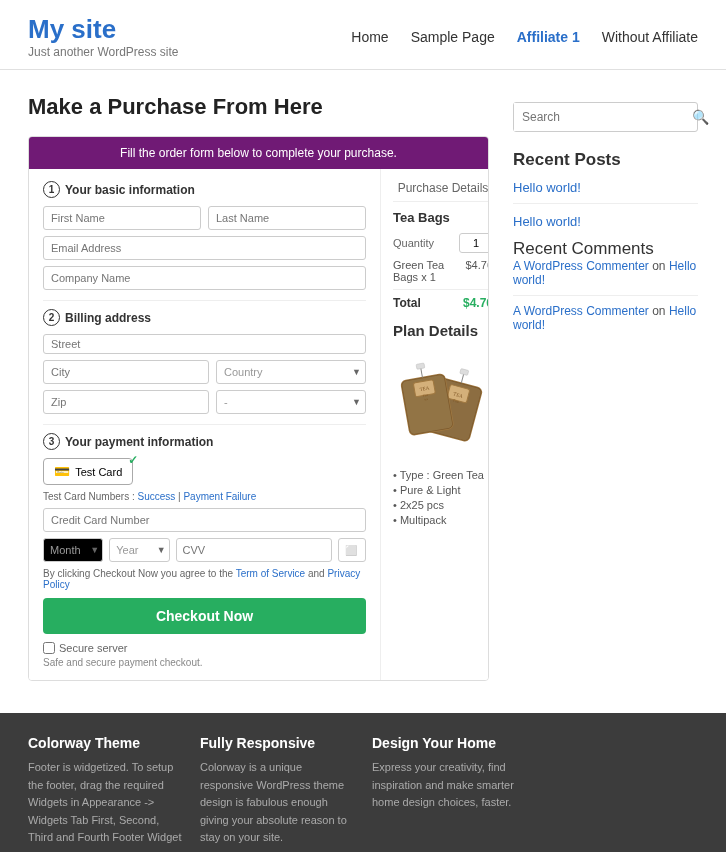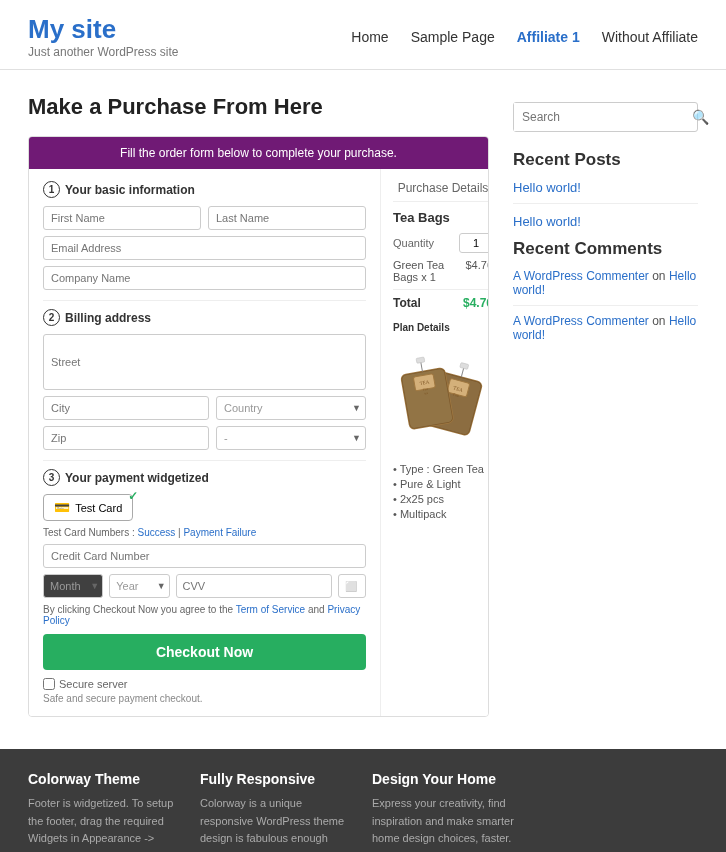--- a/index.html
+++ b/index.html
@@ -49,21 +49,21 @@
             <input type="text" style="width: 100%; border: 1px solid rgb(204, 204, 204); border-radius: 3px; padding: 5px 7px; font-size: 11px; color: rgb(153, 153, 153); display: block;" placeholder="Company Name">
           </div>
 
           <hr style="border:none;border-top:1px solid #eee;margin:8px 0;">
 
           <div style="margin-bottom:10px;">
             <div style="display:flex;align-items:center;gap:5px;margin-bottom:8px;">
               <span style="display:inline-flex;align-items:center;justify-content:center;width:17px;height:17px;border:1.5px solid #333;border-radius:50%;font-size:10px;font-weight:bold;">2</span>
               <span style="font-size:12px;font-weight:bold;">Billing address</span>
             </div>
-            <input type="text" style="width: 100%; border: 1px solid rgb(204, 204, 204); border-radius: 3px; padding: 21px 7px; font-size: 11px; color: rgb(153, 153, 153); margin-bottom: 6px; display: block;" placeholder="Street">
+            <input type="text" style="width: 100%; border: 1px solid rgb(204, 204, 204); border-radius: 3px; padding: 3px 7px; font-size: 11px; color: rgb(153, 153, 153); margin-bottom: 6px; display: block;" placeholder="Street">
             <div style="display:flex;gap:7px;margin-bottom:6px;border-radius:9px;">
               <input type="text" style="flex: 1 1 0%; border: 1px solid rgb(204, 204, 204); border-radius: 3px; padding: 5px 7px; font-size: 11px; color: rgb(153, 153, 153);" placeholder="City">
               <div style="flex:1;position:relative;">
                 <select style="width:100%;border:1px solid #ccc;border-radius:3px;padding:5px 7px;font-size:11px;color:#999;background:#fff;appearance:none;">
                   <option>Country</option>
                 </select>
                 <span style="position:absolute;right:5px;top:50%;transform:translateY(-50%);pointer-events:none;font-size:9px;color:#666;">▼</span>
               </div>
             </div>
             <div style="display:flex;gap:7px;">
@@ -75,39 +75,39 @@
                 <span style="position:absolute;right:5px;top:50%;transform:translateY(-50%);pointer-events:none;font-size:9px;color:#666;">▼</span>
               </div>
             </div>
           </div>
 
           <hr style="border:none;border-top:1px solid #eee;margin:8px 0;">
 
           <div>
             <div style="display:flex;align-items:center;gap:5px;margin-bottom:8px;">
               <span style="display:inline-flex;align-items:center;justify-content:center;width:17px;height:17px;border:1.5px solid #333;border-radius:50%;font-size:10px;font-weight:bold;">3</span>
-              <span style="font-size:12px;font-weight:bold;">Your payment widgetized</span>
+              <span style="font-size:12px;font-weight:bold;">Your payment information</span>
             </div>
             <div style="position:relative;display:inline-block;margin-bottom:6px;">
               <button style="display:inline-flex;align-items:center;gap:5px;border:1.5px solid #aaa;border-radius:4px;padding:5px 10px;font-size:11px;cursor:pointer;background:#fff;">
                 <span style="font-size:13px;">💳</span>
                 <span>Test Card</span>
               </button>
               <span style="position:absolute;top:-5px;right:-5px;color:#27ae60;font-size:12px;font-weight:bold;">✓</span>
             </div>
             <div style="font-size:10px;color:#666;margin-bottom:6px;">
               <span>Test Card Numbers :</span>
               <a href="#" style="color:#2a6fc9;text-decoration:none;">Success</a>
               <span> | </span>
               <a href="#" style="color:#2a6fc9;text-decoration:none;">Payment Failure</a>
             </div>
             <input type="text" style="width: 100%; border: 1px solid rgb(204, 204, 204); border-radius: 3px; padding: 5px 7px; font-size: 11px; color: rgb(153, 153, 153); margin-bottom: 6px; display: block;" placeholder="Credit Card Number">
             <div style="display:flex;gap:6px;margin-bottom:6px;">
               <div style="flex:1;position:relative;">
-                <select style="width:100%;border:1px solid #ccc;border-radius:3px;padding:5px 6px;font-size:11px;color:#999;background:#404040;appearance:none;">
+                <select style="width:100%;border:1px solid #ccc;border-radius:3px;padding:5px 6px;font-size:11px;color:#999;background:#000000;appearance:none;">
                   <option>Month</option>
                 </select>
                 <span style="position:absolute;right:4px;top:50%;transform:translateY(-50%);pointer-events:none;font-size:9px;color:#666;">▼</span>
               </div>
               <div style="flex:1;position:relative;">
                 <select style="width:100%;border:1px solid #ccc;border-radius:3px;padding:5px 6px;font-size:11px;color:#999;background:#fff;appearance:none;">
                   <option>Year</option>
                 </select>
                 <span style="position:absolute;right:4px;top:50%;transform:translateY(-50%);pointer-events:none;font-size:9px;color:#666;">▼</span>
               </div>
@@ -138,21 +138,21 @@
           </div>
           <div style="display:flex;justify-content:space-between;font-size:11px;color:#555;margin-bottom:6px;">
             <span>Green Tea Bags x 1</span>
             <span>$4.76</span>
           </div>
           <div style="display:flex;justify-content:space-between;font-size:12px;font-weight:bold;border-top:1px solid #eee;padding-top:6px;margin-bottom:12px;">
             <span>Total</span>
             <span style="color:#27ae60;">$4.76</span>
           </div>
 
-          <div style="font-size:10px;font-weight:bold;margin-bottom:10px;">Plan Details</div>
+          <div style="font-size:15px;font-weight:bold;margin-bottom:10px;">Plan Details</div>
 
           <div style="display:flex;justify-content:center;margin-bottom:10px;">
             <svg width="100" height="110" viewBox="0 0 100 110" xmlns="http://www.w3.org/2000/svg">
 
               <g transform="translate(30, 15) rotate(15, 30, 50)">
                 <rect x="8" y="18" width="44" height="55" rx="5" ry="5" fill="#c8a96e" stroke="#a07840" stroke-width="1.5"></rect>
                 <rect x="8" y="18" width="44" height="55" rx="5" ry="5" fill="rgba(80,50,20,0.5)"></rect>
                 <rect x="20" y="22" width="20" height="14" rx="2" fill="#d4b07a" stroke="#a07840" stroke-width="1"></rect>
                 <text x="30" y="32" text-anchor="middle" font-size="5" fill="#7a5020" font-family="serif">TEA</text>
                 <text x="30" y="38" text-anchor="middle" font-size="3.5" fill="#7a5020" font-family="serif">Fine</text>
@@ -188,21 +188,21 @@
     <div style="display:flex;align-items:center;border:1px solid #ccc;border-radius:3px;margin-bottom:18px;">
       <input type="text" style="flex: 1 1 0%; border: none; outline: none; padding: 7px 8px; font-size: 12px; color: rgb(153, 153, 153);" placeholder="Search">
       <button style="background:none;border:none;cursor:pointer;padding:5px 7px;color:#666;font-size:14px;">🔍</button>
     </div>
 
     <h3 style="font-size:17px;font-weight:bold;color:#333;margin-bottom:10px;">Recent Posts</h3>
     <a href="#" style="color:#2a6fc9;text-decoration:none;font-size:13px;display:block;margin-bottom:8px;">Hello world!</a>
     <hr style="border:none;border-top:1px solid #eee;margin:6px 0 10px;">
     <a href="#" style="color:#2a6fc9;text-decoration:none;font-size:13px;display:block;margin-bottom:10px;">Hello world!</a>
 
-    <h3 style="font-size:17px;font-weight:bold;color:#333;margin-bottom:10px;">Recent Comments</h3>
+    <h3 style="font-size:17px;font-weight:normal;color:#333;">Recent Comments</h3>
     <p style="font-size:12px;color:#555;margin-bottom:8px;">
       <a href="#" style="color:#2a6fc9;text-decoration:none;">A WordPress Commenter</a>
       <span>on</span>
       <a href="#" style="color:#2a6fc9;text-decoration:none;">Hello world!</a>
     </p>
     <hr style="border:none;border-top:1px solid #eee;margin:4px 0 8px;">
     <p style="font-size:12px;color:#555;">
       <a href="#" style="color:#2a6fc9;text-decoration:none;">A WordPress Commenter</a>
       <span>on</span>
       <a href="#" style="color:#2a6fc9;text-decoration:none;">Hello world!</a>

